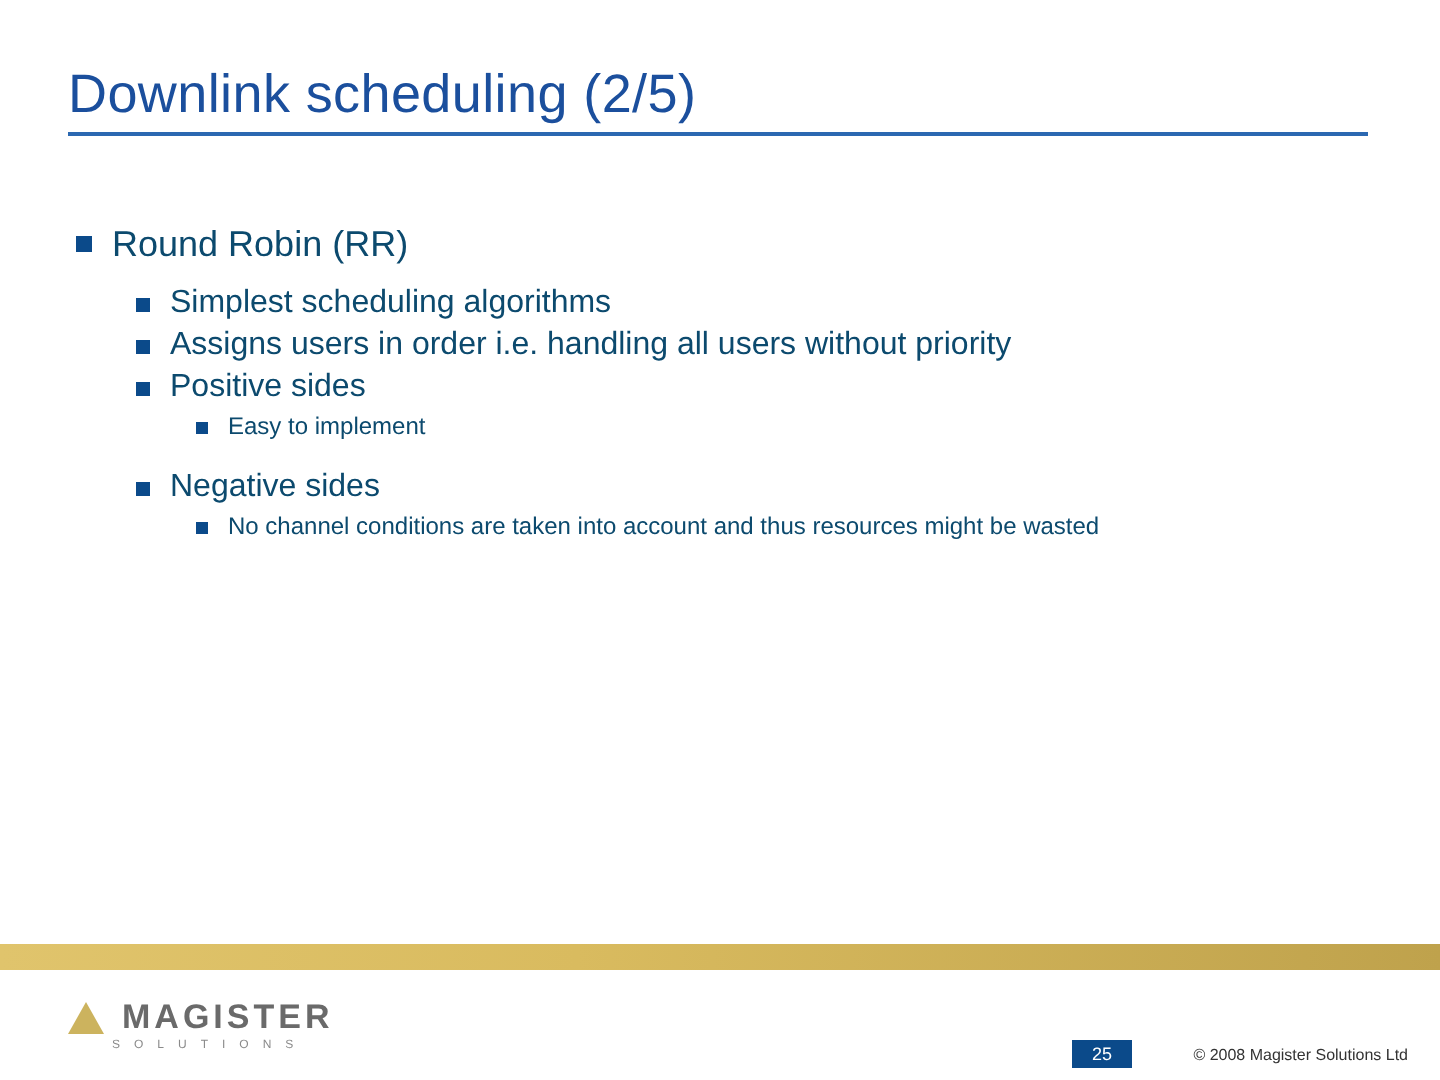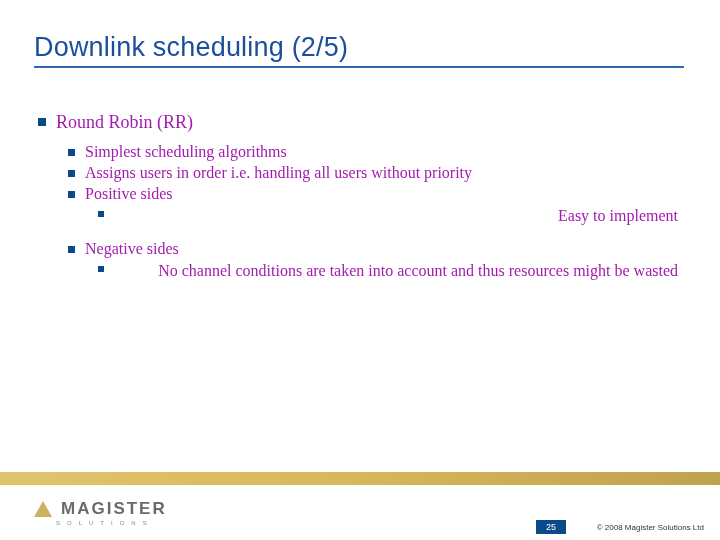--- a/index.html
+++ b/index.html
@@ -20,26 +20,25 @@
     top: 66px;
     width: 650px;
     height: 2px;
     background: #2b68b1;
   }
   .content {
     position: absolute;
     left: 38px;
     top: 112px;
     width: 640px;
-    color: #a21caf;
-    font-family: Liberation Serif, serif;
+    color: #0c4a6e;
   }
   .lvl1 { font-size: 18px; margin-bottom: 10px; }
   .lvl2 { font-size: 16px; margin-left: 30px; margin-bottom: 3px; }
-  .lvl3 { font-size: 16px; margin-left: 60px; margin-bottom: 3px; line-height: 1.3; text-align: right; }
+  .lvl3 { font-size: 12px; margin-left: 60px; margin-bottom: 3px; line-height: 1.3; }
   .row { display: flex; align-items: flex-start; }
   .bullet { flex: 0 0 auto; width: 8px; height: 8px; background: #0b4a8a; margin-top: 6px; margin-right: 10px; }
   .bullet.sm { width: 7px; height: 7px; margin-top: 6px; }
   .bullet.xs { width: 6px; height: 6px; margin-top: 5px; }
   .txt { flex: 1 1 auto; }
   .gap { height: 10px; }
 
   .footer-band {
     position: absolute;
     left: 0;

